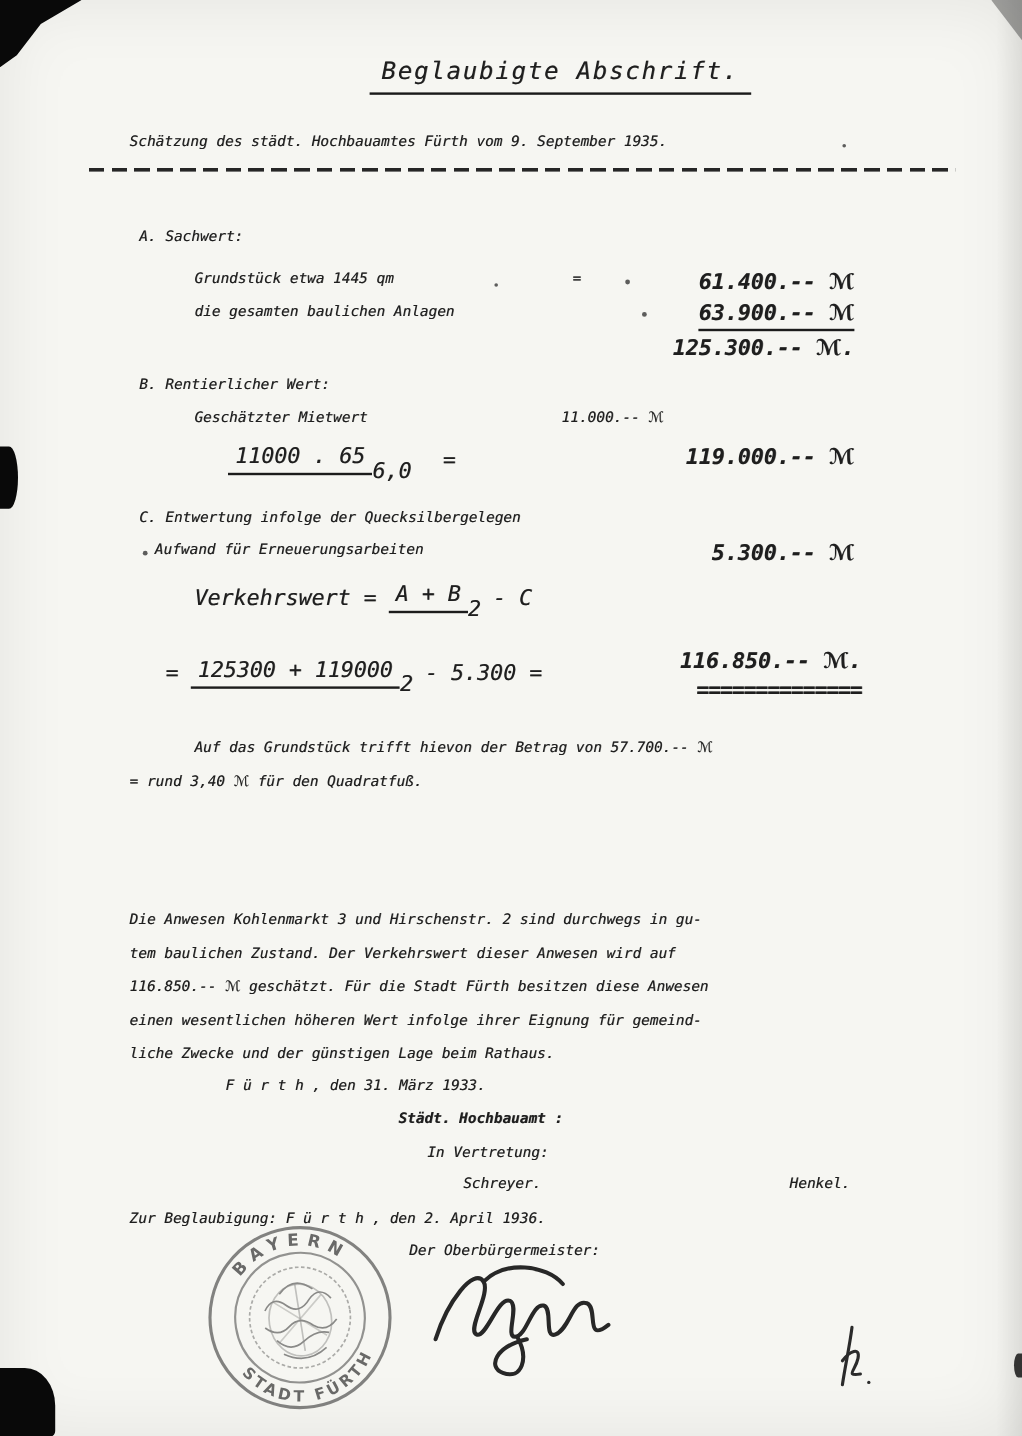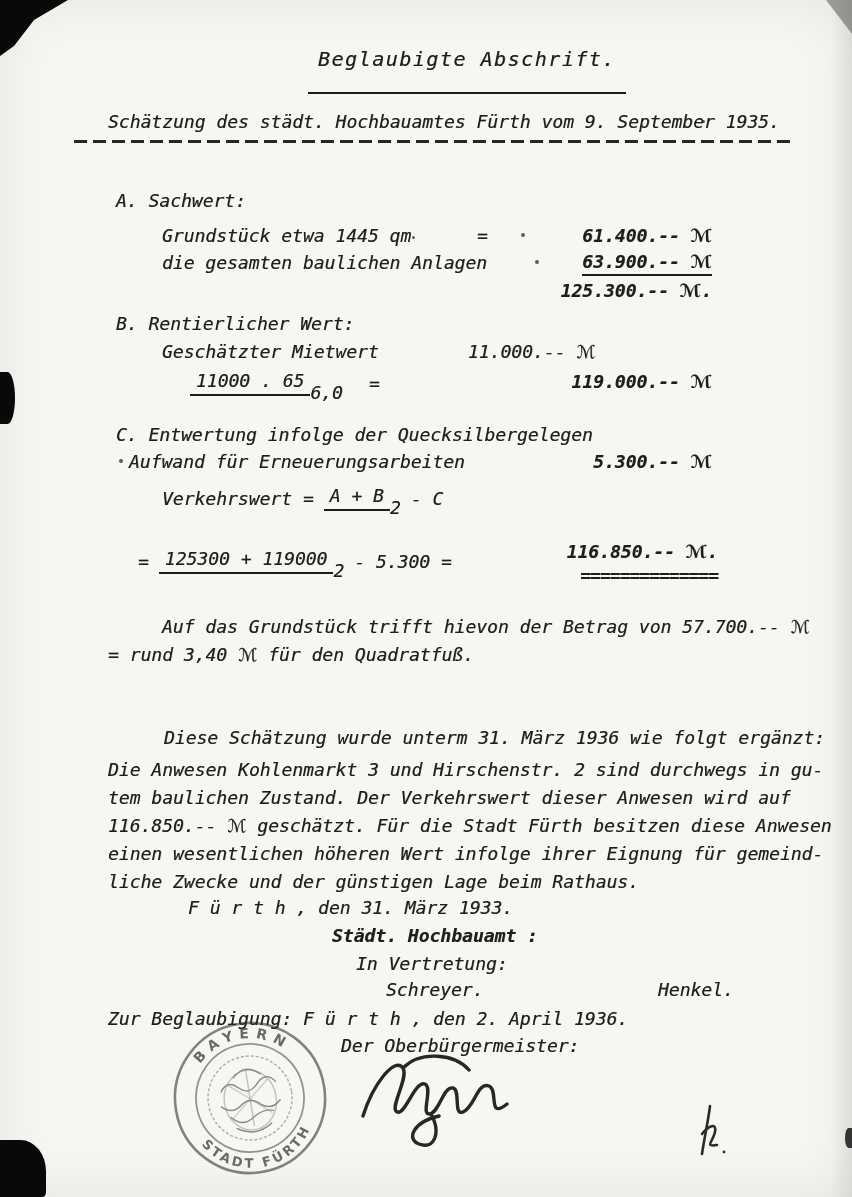--- a/index.html
+++ b/index.html
@@ -5,24 +5,24 @@
   * { margin:0; padding:0; box-sizing:border-box; }
   html,body { background:#777; }
   .page {
     position:relative; width:852px; height:1197px; margin:0 auto;
     background:#f6f6f2; overflow:hidden;
     font-family:"DejaVu Sans Mono","DejaVu Sans",monospace;
     font-style:italic; color:#1e1e1e;
     box-shadow: inset 0 0 60px rgba(0,0,0,0.08);
   }
   .t {
-    position:absolute; white-space:pre; font-size:18px; line-height:1.18;
+    position:absolute; white-space:pre; font-size:12px; line-height:1.18;
     text-shadow:0.4px 0 0 rgba(20,20,20,0.55);
   }
-  .title { font-size:20px; letter-spacing:1.5px; border-bottom:2.5px solid #1a1a1a; padding:0 10px 20px; }
+  .title { font-size:20px; letter-spacing:1.5px; border-bottom:2.5px solid #1a1a1a; padding:0 10px 5px; }
   .dashrule {
     position:absolute; height:3px;
     background:repeating-linear-gradient(90deg,#262626 0 13px,transparent 13px 19px);
   }
   .amtbox { position:absolute; left:440px; width:272px; text-align:right; white-space:pre;
             font-size:18px; line-height:1.18; text-shadow:0.4px 0 0 rgba(20,20,20,0.55);font-weight:bold; }
   .amtbox2 { left:450px; width:268px; }
   .u2 { border-bottom:2.5px solid #1c1c1c; padding-bottom:2px; }
   .fracline { position:absolute; display:inline-flex; align-items:center; white-space:pre;
               font-size:18px; line-height:1.18; text-shadow:0.4px 0 0 rgba(20,20,20,0.55); }
@@ -102,21 +102,20 @@
       <span class="den">2</span>
     </span>
     <span class="gap-s">- 5.300 =</span>
   </div>
   <div class="amtbox amtbox2" style="top:541px;">116.850.-- ℳ.</div>
   <div class="amtbox amtbox2" style="top:565px;letter-spacing:-1px;">==============</div>
 
   <div class="t" style="left:162px;top:616px;">Auf das Grundstück trifft hievon der Betrag von 57.700.-- ℳ</div>
   <div class="t" style="left:108px;top:644px;">= rund 3,40 ℳ für den Quadratfuß.</div>
 
-  <div class="t" style="left:164px;top:727px;">Diese Schätzung wurde unterm 31. März 1936 wie folgt ergänzt:</div>
   <div class="t" style="left:108px;top:759px;">Die Anwesen Kohlenmarkt 3 und Hirschenstr. 2 sind durchwegs in gu-</div>
   <div class="t" style="left:108px;top:787px;">tem baulichen Zustand. Der Verkehrswert dieser Anwesen wird auf</div>
   <div class="t" style="left:108px;top:815px;">116.850.-- ℳ geschätzt. Für die Stadt Fürth besitzen diese Anwesen</div>
   <div class="t" style="left:108px;top:871px;">liche Zwecke und der günstigen Lage beim Rathaus.</div>
   <div class="t" style="left:108px;top:843px;">einen wesentlichen höheren Wert infolge ihrer Eignung für gemeind-</div>
 
   <div class="t" style="left:188px;top:897px;">F ü r t h , den 31. März 1933.</div>
   <div class="t" style="left:332px;top:925px;font-weight:bold;">Städt. Hochbauamt :</div>
   <div class="t" style="left:356px;top:953px;">In Vertretung:</div>
   <div class="t" style="left:386px;top:979px;">Schreyer.</div>

